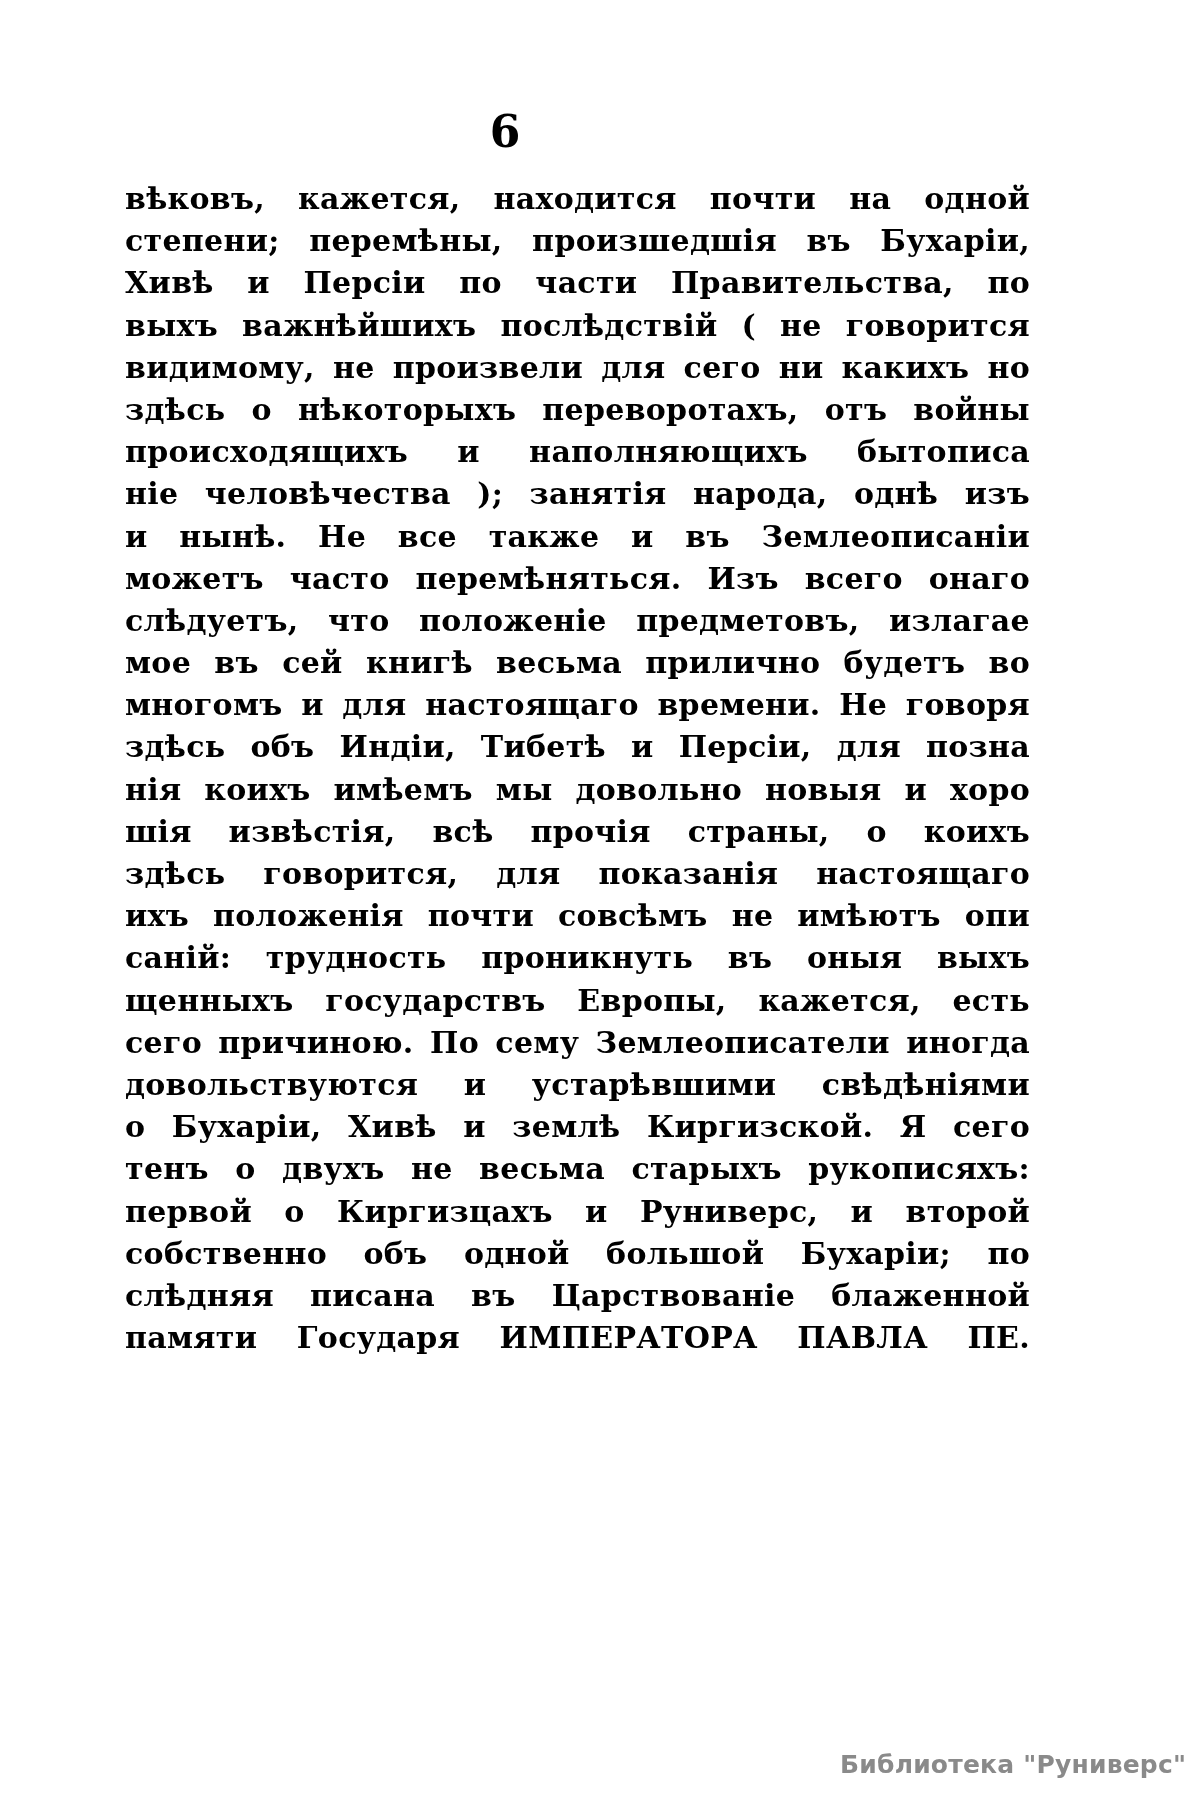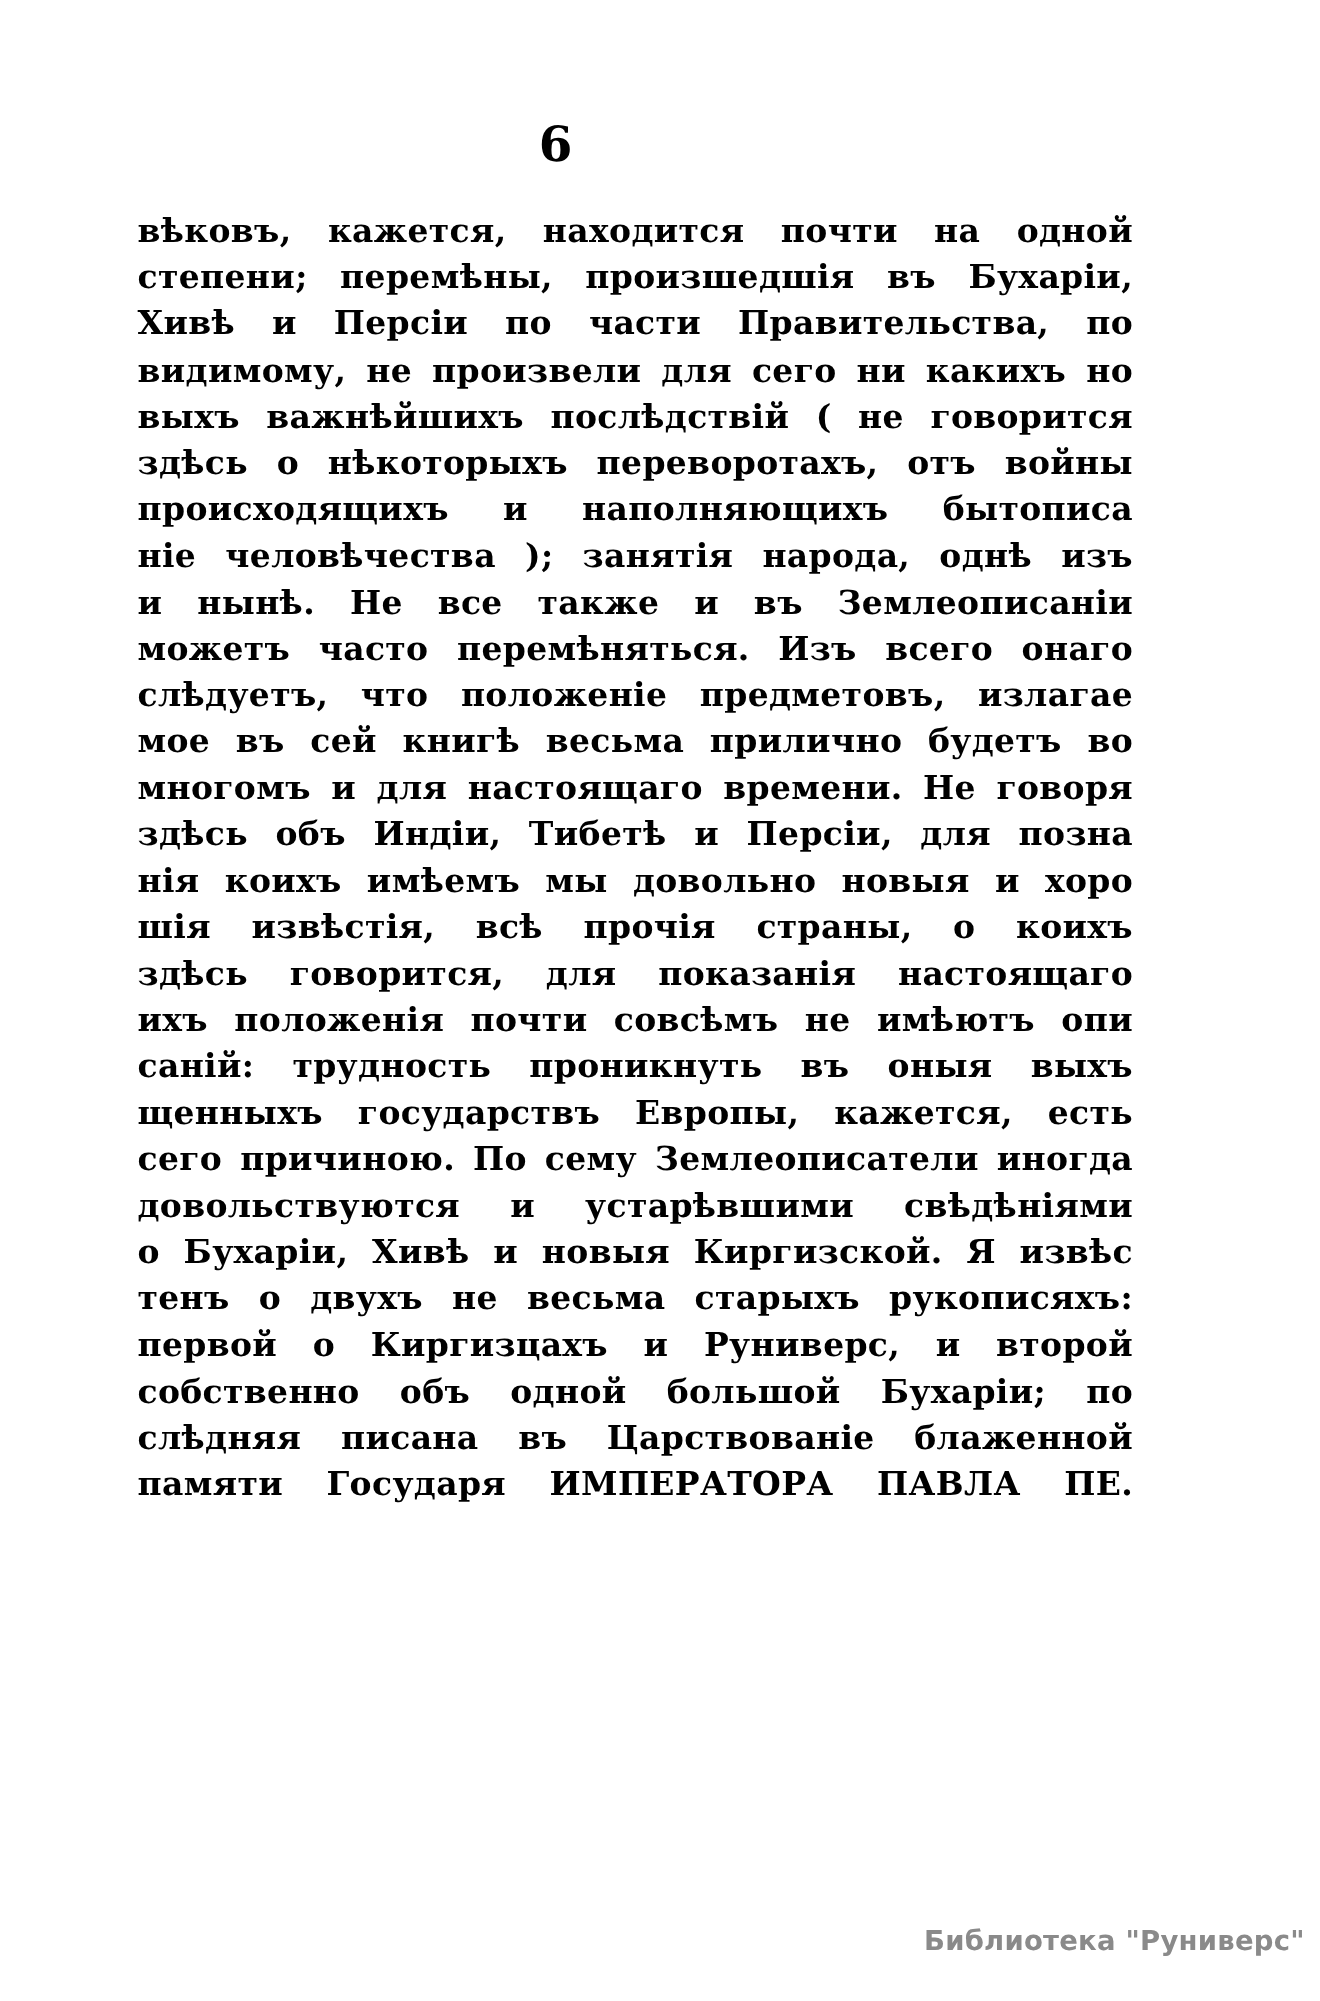--- a/index.html
+++ b/index.html
@@ -22,21 +22,21 @@
     width: 250px;
     text-align: center;
     font-size: 44px;
     font-weight: 700;
     color: #0d0d0d;
     filter: blur(0.35px) contrast(1.15);
   }
   .text-block {
     position: absolute;
     left: 125px;
-    top: 190px;
+    top: 178px;
     width: 905px;
     color: #0f0f0f;
     filter: blur(0.35px) contrast(1.15);
   }
   .line {
     display: block;
     font-size: 30px;
     font-weight: 700;
     line-height: 42.2px;
     height: 42.2px;
@@ -61,40 +61,40 @@
 <body>
 
 <div class="scan-page">
 
   <div class="page-number">6</div>
 
   <div class="text-block">
     <div class="line">вѣковъ, кажется, находится почти на одной</div>
     <div class="line">степени; перемѣны, произшедшія въ Бухаріи,</div>
     <div class="line">Хивѣ и Персіи по части Правительства, по</div>
+    <div class="line">выхъ важнѣйшихъ послѣдствій ( не говорится</div>
     <div class="line">видимому, не произвели для сего ни какихъ но</div>
-    <div class="line">выхъ важнѣйшихъ послѣдствій ( не говорится</div>
     <div class="line">здѣсь о нѣкоторыхъ переворотахъ, отъ войны</div>
     <div class="line">происходящихъ и наполняющихъ бытописа</div>
     <div class="line">ніе человѣчества ); занятія народа, однѣ изъ</div>
     <div class="line">и нынѣ. Не все также и въ Землеописаніи</div>
     <div class="line">можетъ часто перемѣняться. Изъ всего онаго</div>
     <div class="line">слѣдуетъ, что положеніе предметовъ, излагае</div>
     <div class="line">мое въ сей книгѣ весьма прилично будетъ во</div>
     <div class="line">многомъ и для настоящаго времени. Не говоря</div>
     <div class="line">здѣсь объ Индіи, Тибетѣ и Персіи, для позна</div>
     <div class="line">нія коихъ имѣемъ мы довольно новыя и хоро</div>
     <div class="line">шія извѣстія, всѣ прочія страны, о коихъ</div>
     <div class="line">здѣсь говорится, для показанія настоящаго</div>
     <div class="line">ихъ положенія почти совсѣмъ не имѣютъ опи</div>
     <div class="line">саній: трудность проникнуть въ оныя выхъ</div>
     <div class="line">щенныхъ государствъ Европы, кажется, есть</div>
     <div class="line">сего причиною. По сему Землеописатели иногда</div>
     <div class="line">довольствуются и устарѣвшими свѣдѣніями</div>
-    <div class="line">о Бухаріи, Хивѣ и новыя Киргизской. Я извѣс</div>
+    <div class="line">о Бухаріи, Хивѣ и землѣ Киргизской. Я сего</div>
     <div class="line">тенъ о двухъ не весьма старыхъ рукописяхъ:</div>
     <div class="line">первой о Киргизцахъ и Руниверс, и второй</div>
     <div class="line">собственно объ одной большой Бухаріи; по</div>
     <div class="line">слѣдняя писана въ Царствованіе блаженной</div>
     <div class="line">памяти Государя ИМПЕРАТОРА ПАВЛА ПЕ.</div>
   </div>
 
   <div class="watermark">Библиотека "Руниверс"</div>
 
 </div>

